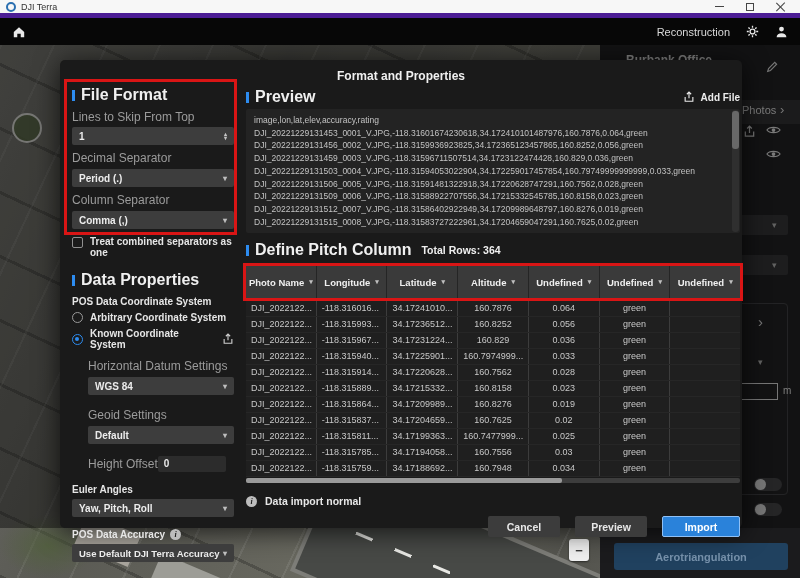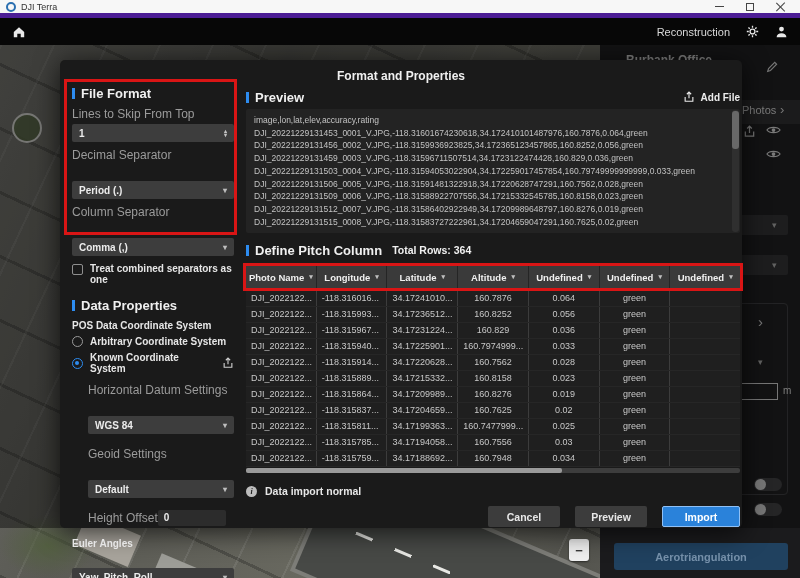--- a/index.html
+++ b/index.html
@@ -69,32 +69,32 @@
 
   
   .dim { position:absolute; left:0; top:45px; width:800px; height:483px; background:rgba(8,8,8,.45); z-index:3; }
 
   
   .dialog { position:absolute; left:60px; top:60px; width:682px; height:468px; background:#1a1a1a;
     border-radius:5px; z-index:4; box-shadow:0 4px 26px rgba(0,0,0,.7); }
   .dlg-title { position:absolute; left:0; top:9px; width:100%; text-align:center; color:#f0f0f0;
     font-size:12px; font-weight:bold; }
 
-  .sect { display:flex; align-items:center; gap:6px; color:#f0f0f0; font-size:13px; font-weight:bold; }
+  .sect { display:flex; align-items:center; gap:6px; color:#f0f0f0; font-size:16px; font-weight:bold; }
   .sect::before { content:''; width:3px; height:11px; background:#2d8cf0; flex:0 0 3px; }
   .lbl { color:#9b9b9b; font-size:12px; }
   .blbl { color:#e6e6e6; font-size:10px; font-weight:bold; }
   .sel { display:flex; align-items:center; justify-content:space-between; background:#3d3d3d;
     border-radius:2px; height:18px; padding:0 7px; color:#ececec; font-size:10px; font-weight:bold; }
   .sel .caret { color:#bdbdbd; font-size:8px; }
 
   
   .left-col { position:absolute; left:12px; top:26px; width:162px; }
   .left-col .lbl { margin-top:6px; }
-  .left-col .sel { margin-top:19px; }
+  .left-col .sel { margin-top:4px; }
   .spinner { display:flex; align-items:center; justify-content:space-between; background:#3d3d3d;
     border-radius:2px; height:18px; padding:0 7px; color:#ececec; font-size:10px; font-weight:bold; margin-top:3px; }
   .spin-arrows { display:flex; flex-direction:column; line-height:4.4px; font-size:6px; color:#c4c4c4; }
   .cb-row { display:flex; gap:7px; margin-top:7px; align-items:flex-start; }
   .cb { width:11px; height:11px; border:1.5px solid #8f8f8f; border-radius:2px; flex:0 0 11px; margin-top:1px; background:#1a1a1a;}
   .cb-row .blbl { line-height:11px; }
   .red-box-1 { position:absolute; left:4px; top:19px; width:173px; height:156px;
     border:3px solid #d91515; pointer-events:none; z-index:6; }
   .dp-sect { margin-top:13px; }
   .radio-row { display:flex; gap:7px; margin-top:5px; align-items:center; }
@@ -116,21 +116,21 @@
   .rc-head { display:flex; align-items:center; justify-content:space-between; height:14px; }
   .addfile { display:flex; align-items:center; gap:6px; color:#ececec; font-size:10px; font-weight:bold; }
   .preview-box { position:relative; margin-top:5px; height:124px; background:#232323; border-radius:2px;
     padding:5px 16px 5px 8px; overflow:hidden; }
   .pv-line { color:#c3c3c3; font-size:8.5px; line-height:12.7px; white-space:nowrap; }
   .pv-track { position:absolute; right:1px; top:1px; width:7px; height:122px; background:#2f2f2f; border-radius:3px; }
   .pv-thumb { position:absolute; right:1px; top:2px; width:7px; height:38px; background:#686868; border-radius:3px; }
   .ddc-row { display:flex; align-items:center; gap:10px; margin-top:10px; height:14px; }
   .total-rows { color:#f0f0f0; font-size:10.5px; font-weight:bold; }
   .thead-wrap { border:3px solid #d91515; margin:6px -3px 0 -3px; }
-  .thead { display:flex; height:22px; background:#3a3a3a; }
+  .thead { display:flex; height:32px; background:#3a3a3a; }
   .th { flex:1; display:flex; align-items:center; justify-content:center; gap:5px; color:#f0f0f0;
     font-size:9.5px; font-weight:bold; border-right:1px solid #252525; overflow:hidden; white-space:nowrap; }
   .th:last-child { border-right:none; }
   .th .caret { color:#c0c0c0; font-size:7px; }
   .tbody { background:#1f1f1f; }
   .tr { display:flex; height:16px; border-bottom:1px solid #262626; }
   .td { flex:1; color:#c8c8c8; font-size:9px; line-height:15px; border-right:1px solid #3c3c3c;
     overflow:hidden; white-space:nowrap; padding:0 5px; }
   .td:last-child { border-right:none; }
   .td.a-c { text-align:center; }

